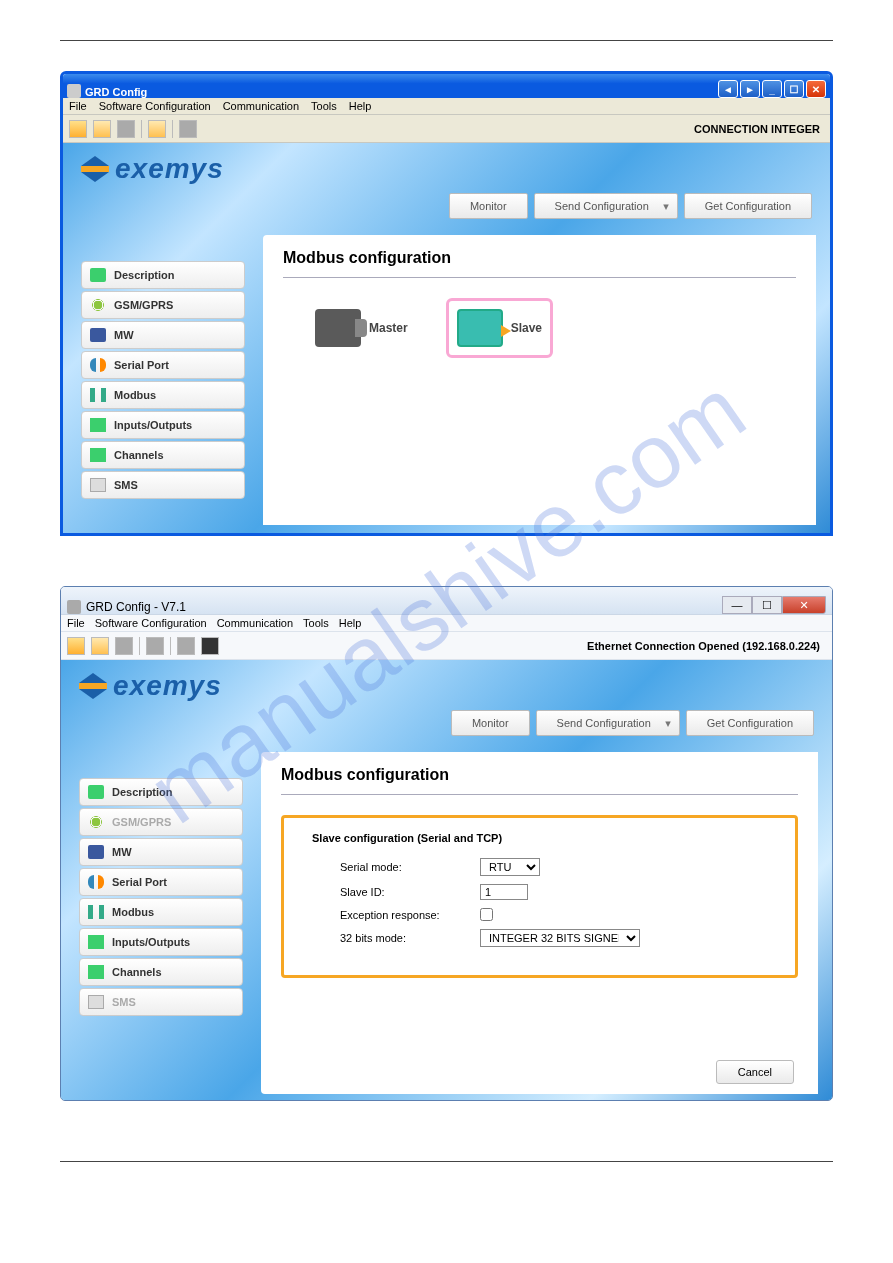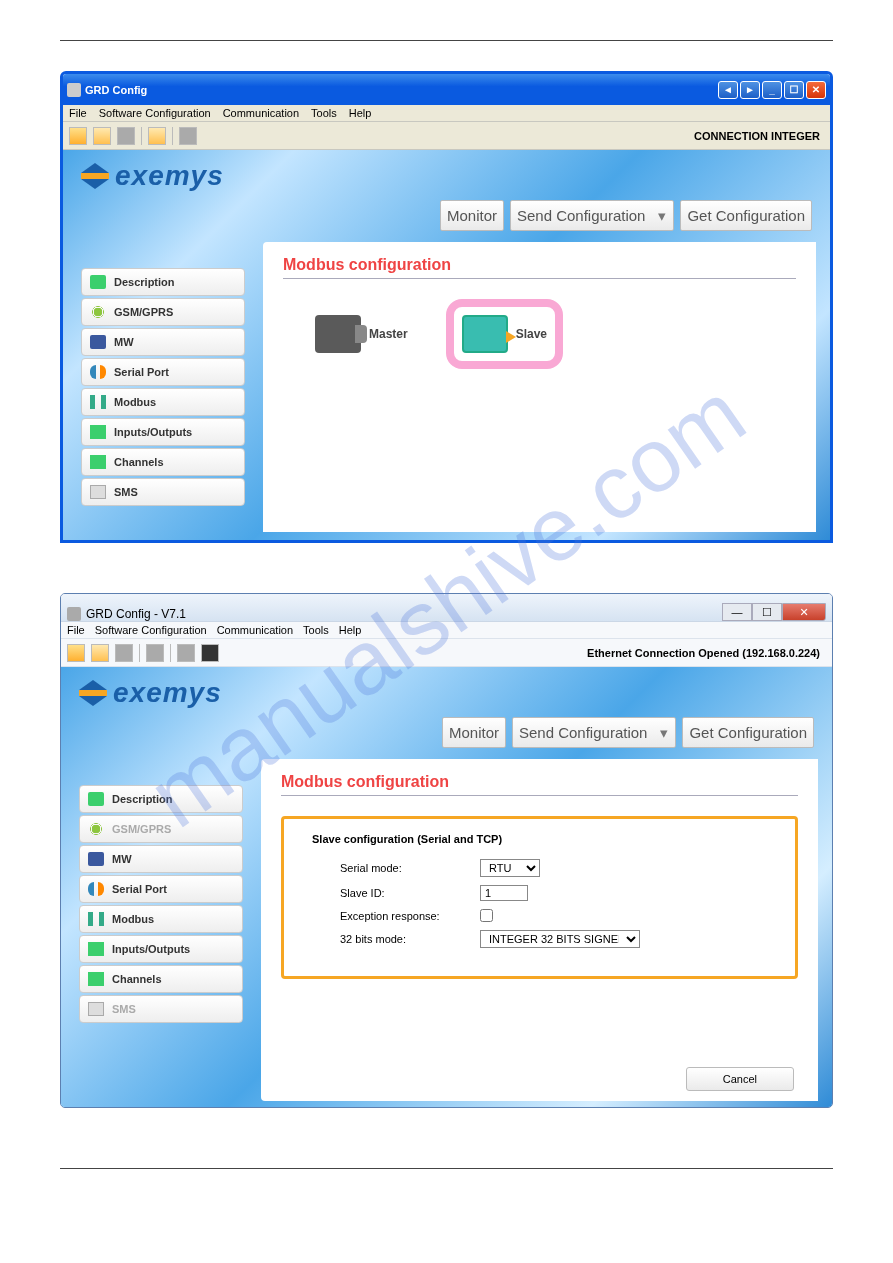--- a/index.html
+++ b/index.html
@@ -3,21 +3,21 @@
 <meta charset="utf-8">
 <style>
   * { box-sizing: border-box; margin: 0; padding: 0; }
   body { font-family: Tahoma, Arial, sans-serif; font-size: 11px; background: #fff; padding: 40px 60px; position: relative; width: 893px; }
   .page-rule { border-top: 1px solid #444; margin-bottom: 30px; }
   .page-rule-bottom { border-top: 1px solid #444; margin-top: 30px; }
   .watermark { position: absolute; top: 50%; left: 50%; transform: translate(-50%, -50%) rotate(-35deg); font-size: 90px; color: rgba(80,120,220,0.28); font-weight: 400; z-index: 50; pointer-events: none; white-space: nowrap; }
   
   
   .win-xp { border: 3px solid #0a5ae0; border-radius: 6px 6px 0 0; margin-bottom: 50px; background: #fff; position: relative; overflow: hidden; }
-  .xp-titlebar { background: linear-gradient(to bottom, #3b8cec 0%, #0a5ae0 40%, #0a5ae0 100%); height: 31px; display: flex; align-items: center; padding: 0 4px; }
+  .xp-titlebar { background: linear-gradient(to bottom, #3b8cec 0%, #0a5ae0 40%, #0a5ae0 100%); height: 24px; display: flex; align-items: flex-end; padding: 0 4px; }
   .xp-title-icon { width: 14px; height: 14px; background: #ccc; border-radius: 2px; margin-right: 4px; }
   .xp-title { color: #fff; font-weight: bold; flex: 1; }
   .xp-winbtns { display: flex; gap: 2px; }
   .xp-winbtn { width: 20px; height: 18px; background: linear-gradient(to bottom,#4f92e3,#1d5fc7); border: 1px solid #fff; border-radius: 3px; display: flex; align-items: center; justify-content: center; color: #fff; font-size: 10px; font-weight: bold; }
   .xp-winbtn.close { background: linear-gradient(to bottom,#f56b3b,#d63408); }
   
   .menubar { background: #ece9d8; padding: 2px 6px; display: flex; gap: 12px; font-size: 11px; border-bottom: 1px solid #c8c8c0; }
   .menubar span { cursor: default; }
   .toolbar { background: #ece9d8; padding: 3px 6px; display: flex; align-items: center; gap: 6px; border-bottom: 1px solid #c8c8c0; height: 28px; }
   .tbtn { width: 18px; height: 18px; background: #fff; border: 1px solid #bbb; display: inline-block; }
@@ -30,43 +30,43 @@
   
   .content-area { position: relative; height: 390px; background: linear-gradient(135deg,#4aa6e8 0%, #c3e5ff 20%, #4aa6e8 50%, #c3e5ff 80%, #2f8bd6 100%); }
   .logo-block { position: absolute; top: 10px; left: 18px; display: flex; align-items: center; gap: 6px; }
   .logo-mark { width: 28px; height: 26px; position: relative; }
   .logo-mark::before { content:''; position:absolute; top:0; border-left:14px solid transparent; border-right:14px solid transparent; border-bottom:10px solid #1a5fa8; }
   .logo-mark::after { content:''; position:absolute; bottom:0; border-left:14px solid transparent; border-right:14px solid transparent; border-top:10px solid #1a5fa8; }
   .logo-mid { position:absolute; top:10px; width:28px; height:6px; background:#f6a623; }
   .logo-text { font-size: 28px; color: #1a5fa8; font-weight: 600; letter-spacing: 1px; font-style: italic; }
   
   .topbtns { position: absolute; top: 50px; right: 18px; display: flex; gap: 6px; }
-  .topbtn { background: linear-gradient(to bottom,#fff,#eaeaea); border:1px solid #bbb; padding: 6px 6px; font-size:15px; border-radius:2px; color:#555; }
+  .topbtn { background: linear-gradient(to bottom,#fff,#eaeaea); border:1px solid #bbb; padding: 6px 20px; font-size:11px; border-radius:2px; color:#555; }
   .topbtn.withdd { padding-right: 28px; position: relative; text-align: center; }
   .topbtn.withdd::after { content:'▾'; position:absolute; right:8px; color:#777; }
   
   .sidebar { position: absolute; left: 18px; top: 118px; width: 164px; display: flex; flex-direction: column; gap: 0; }
   .side-item { background: linear-gradient(to bottom, #fff, #eee); border:1px solid #ccc; border-radius: 4px; padding: 6px 8px; display:flex; align-items:center; gap:8px; margin-bottom:2px; font-size:11px; font-weight:bold; color:#333; }
   .side-item .sicon { width:16px; height:14px; display:inline-block; }
   .side-item.disabled { color:#aaa; }
   .si-green{background:#3bcf6d;border-radius:2px;}
   .si-gsm{background:radial-gradient(circle,#8dc63f 40%,transparent 42%),radial-gradient(circle,transparent 50%,#8dc63f 52%,transparent 58%);}
   .si-mw{background:#3a589e;border-radius:2px;}
   .si-sp{background:linear-gradient(90deg,#38b,#38b 40%,transparent 40%,transparent 60%,#f80 60%);border-radius:6px;}
   .si-mb{background:linear-gradient(90deg,#3a8,#3a8 30%,transparent 30%,transparent 70%,#3a8 70%);}
   .si-io{background:linear-gradient(#3bcf6d,#3bcf6d);}
   .si-ch{background:#3bcf6d;}
   .si-sms{background:#ddd;border:1px solid #aaa;}
   
   .mainpanel { position: absolute; left: 200px; top: 92px; right: 14px; bottom: 8px; background: #fff; border-radius: 4px 0 0 0; padding: 14px 20px; }
-  .panel-title { color: #ef4444; font-size: 16px; font-weight: bold; border-bottom: 1px solid #aab; padding-bottom: 4px; margin-bottom: 20px; }
+  .panel-title { color: #000000; font-size: 16px; font-weight: bold; border-bottom: 1px solid #aab; padding-bottom: 10px; margin-bottom: 20px; }
   
   .modbus-opts { display: flex; gap: 30px; align-items: center; margin-left: 24px; }
   .modopt { display:flex; align-items:center; gap:8px; padding:8px; }
-  .modopt.selected { border: 8px solid #f9a8d4; border-radius: 16px; }
+  .modopt.selected { border: 3px solid #f9a8d4; border-radius: 6px; }
   .modicon { width: 46px; height: 38px; }
   .modicon.master { background:#5a5a5a; border-radius:4px; position:relative; }
   .modicon.master::after{content:'';position:absolute;right:-6px;top:10px;width:12px;height:18px;background:#888;border-radius:0 4px 4px 0;}
   .modicon.slave { background:#39bdb0; border-radius:4px; border:2px solid #2a8; position:relative; }
   .modicon.slave::after{content:'';position:absolute;right:-10px;top:14px;border-left:10px solid #f6a623;border-top:6px solid transparent;border-bottom:6px solid transparent;}
   .modopt-label { font-size:12px; color:#444; font-weight:bold; }
   
   
   .win7 { border: 1px solid #5c7fb0; border-radius: 5px; background: #fff; position: relative; overflow: hidden; box-shadow: inset 0 0 0 5px rgba(180,200,230,0.5); }
   .w7-titlebar { height: 28px; background: linear-gradient(to bottom,#eef4fb,#d6e3f2); display:flex; align-items:flex-end; padding:0 6px; border-bottom:1px solid #cbd7e6; }
@@ -86,21 +86,21 @@
   .slaveform-wrap { border:3px solid #f6a623; border-radius:4px; padding:14px 28px 20px; margin-top:4px; }
   .slaveform-title { font-weight:bold; margin-bottom:14px; }
   .form-row { display:flex; align-items:center; margin:8px 0 8px 28px; gap:10px; }
   .form-row label { width: 130px; font-size:11px; }
   .form-row select, .form-row input[type=text] { font-size:11px; padding:1px 4px; border:1px solid #888; background:#fff; }
   .form-row select { width: 60px; }
   .form-row input[type=text] { width: 48px; }
   .form-row select.wide { width: 160px; }
   
   .cancel-row { position:absolute; bottom:10px; right:24px; }
-  .cancel-btn { background: linear-gradient(to bottom,#fff,#eaeaea); border:1px solid #bbb; padding:5px 36px; font-size:11px; border-radius:3px; }
+  .cancel-btn { background: linear-gradient(to bottom,#fff,#eaeaea); border:1px solid #bbb; padding:5px 21px; font-size:11px; border-radius:3px; }
   
   .bottom-link { color:#0050c0; font-size:12px; margin-top:20px; margin-bottom:8px; display:inline-block; }
 </style>
 </head>
 <body>
 
 
 
 <div class="watermark">manualshive.com</div>
 

